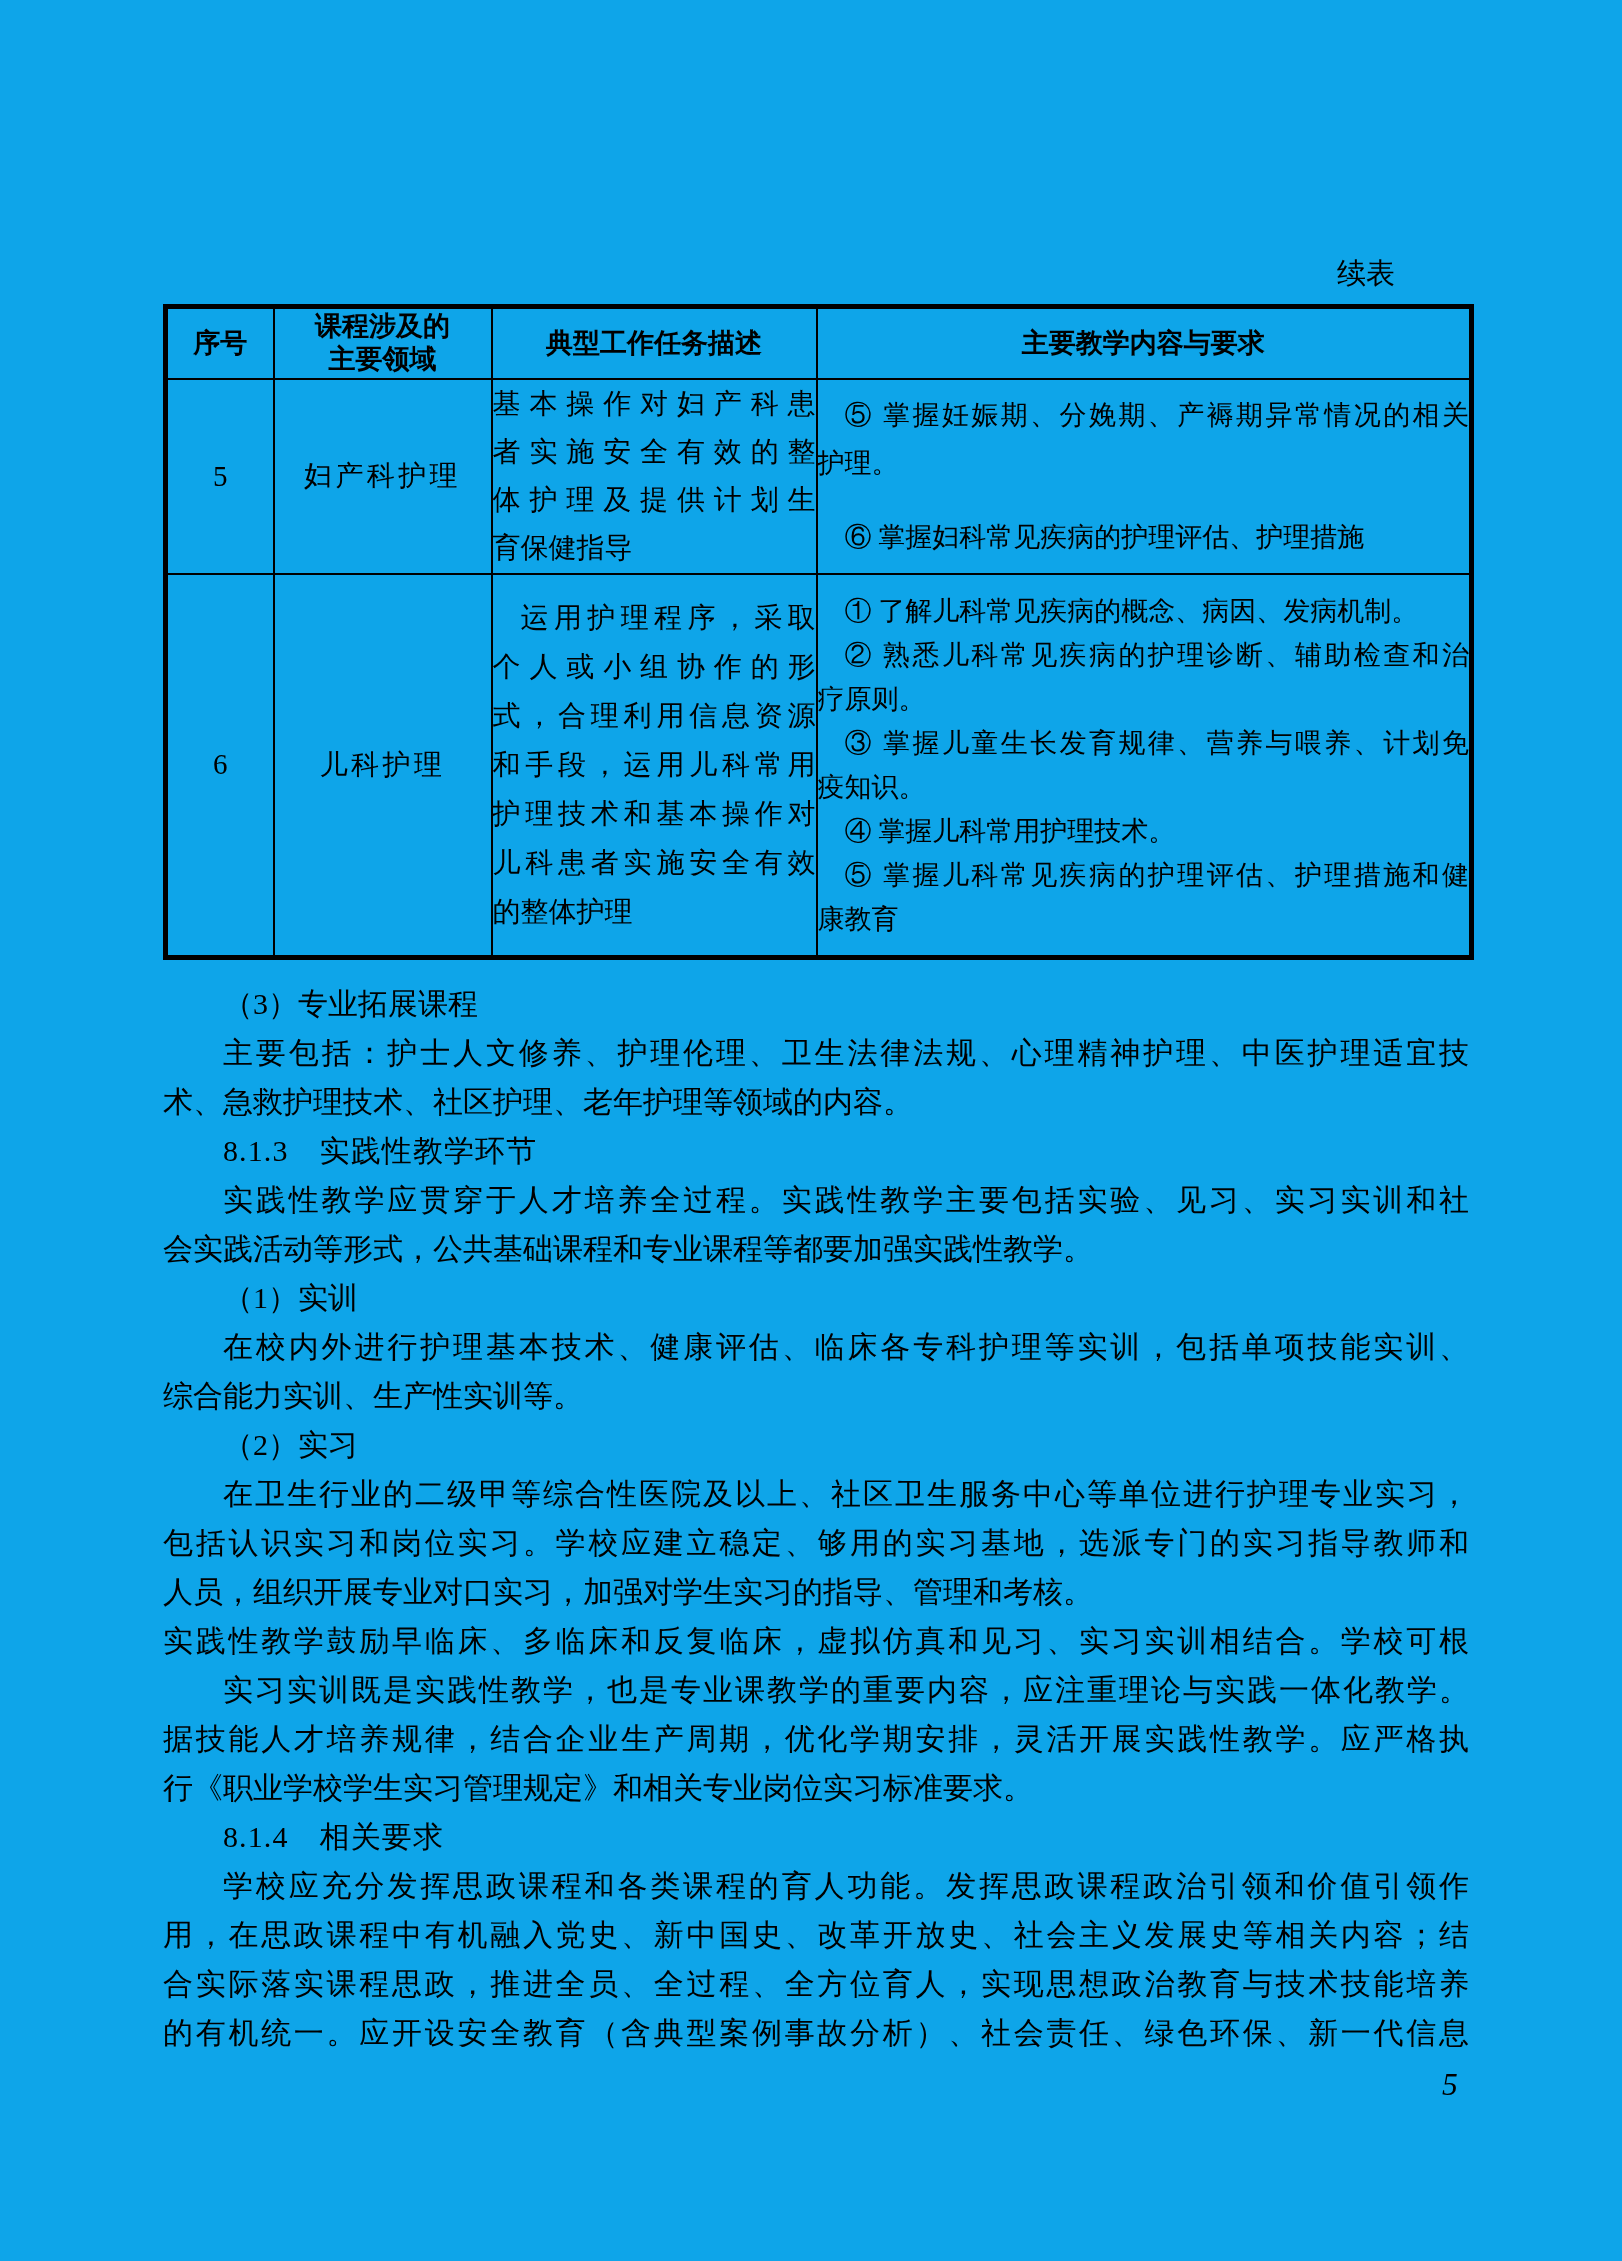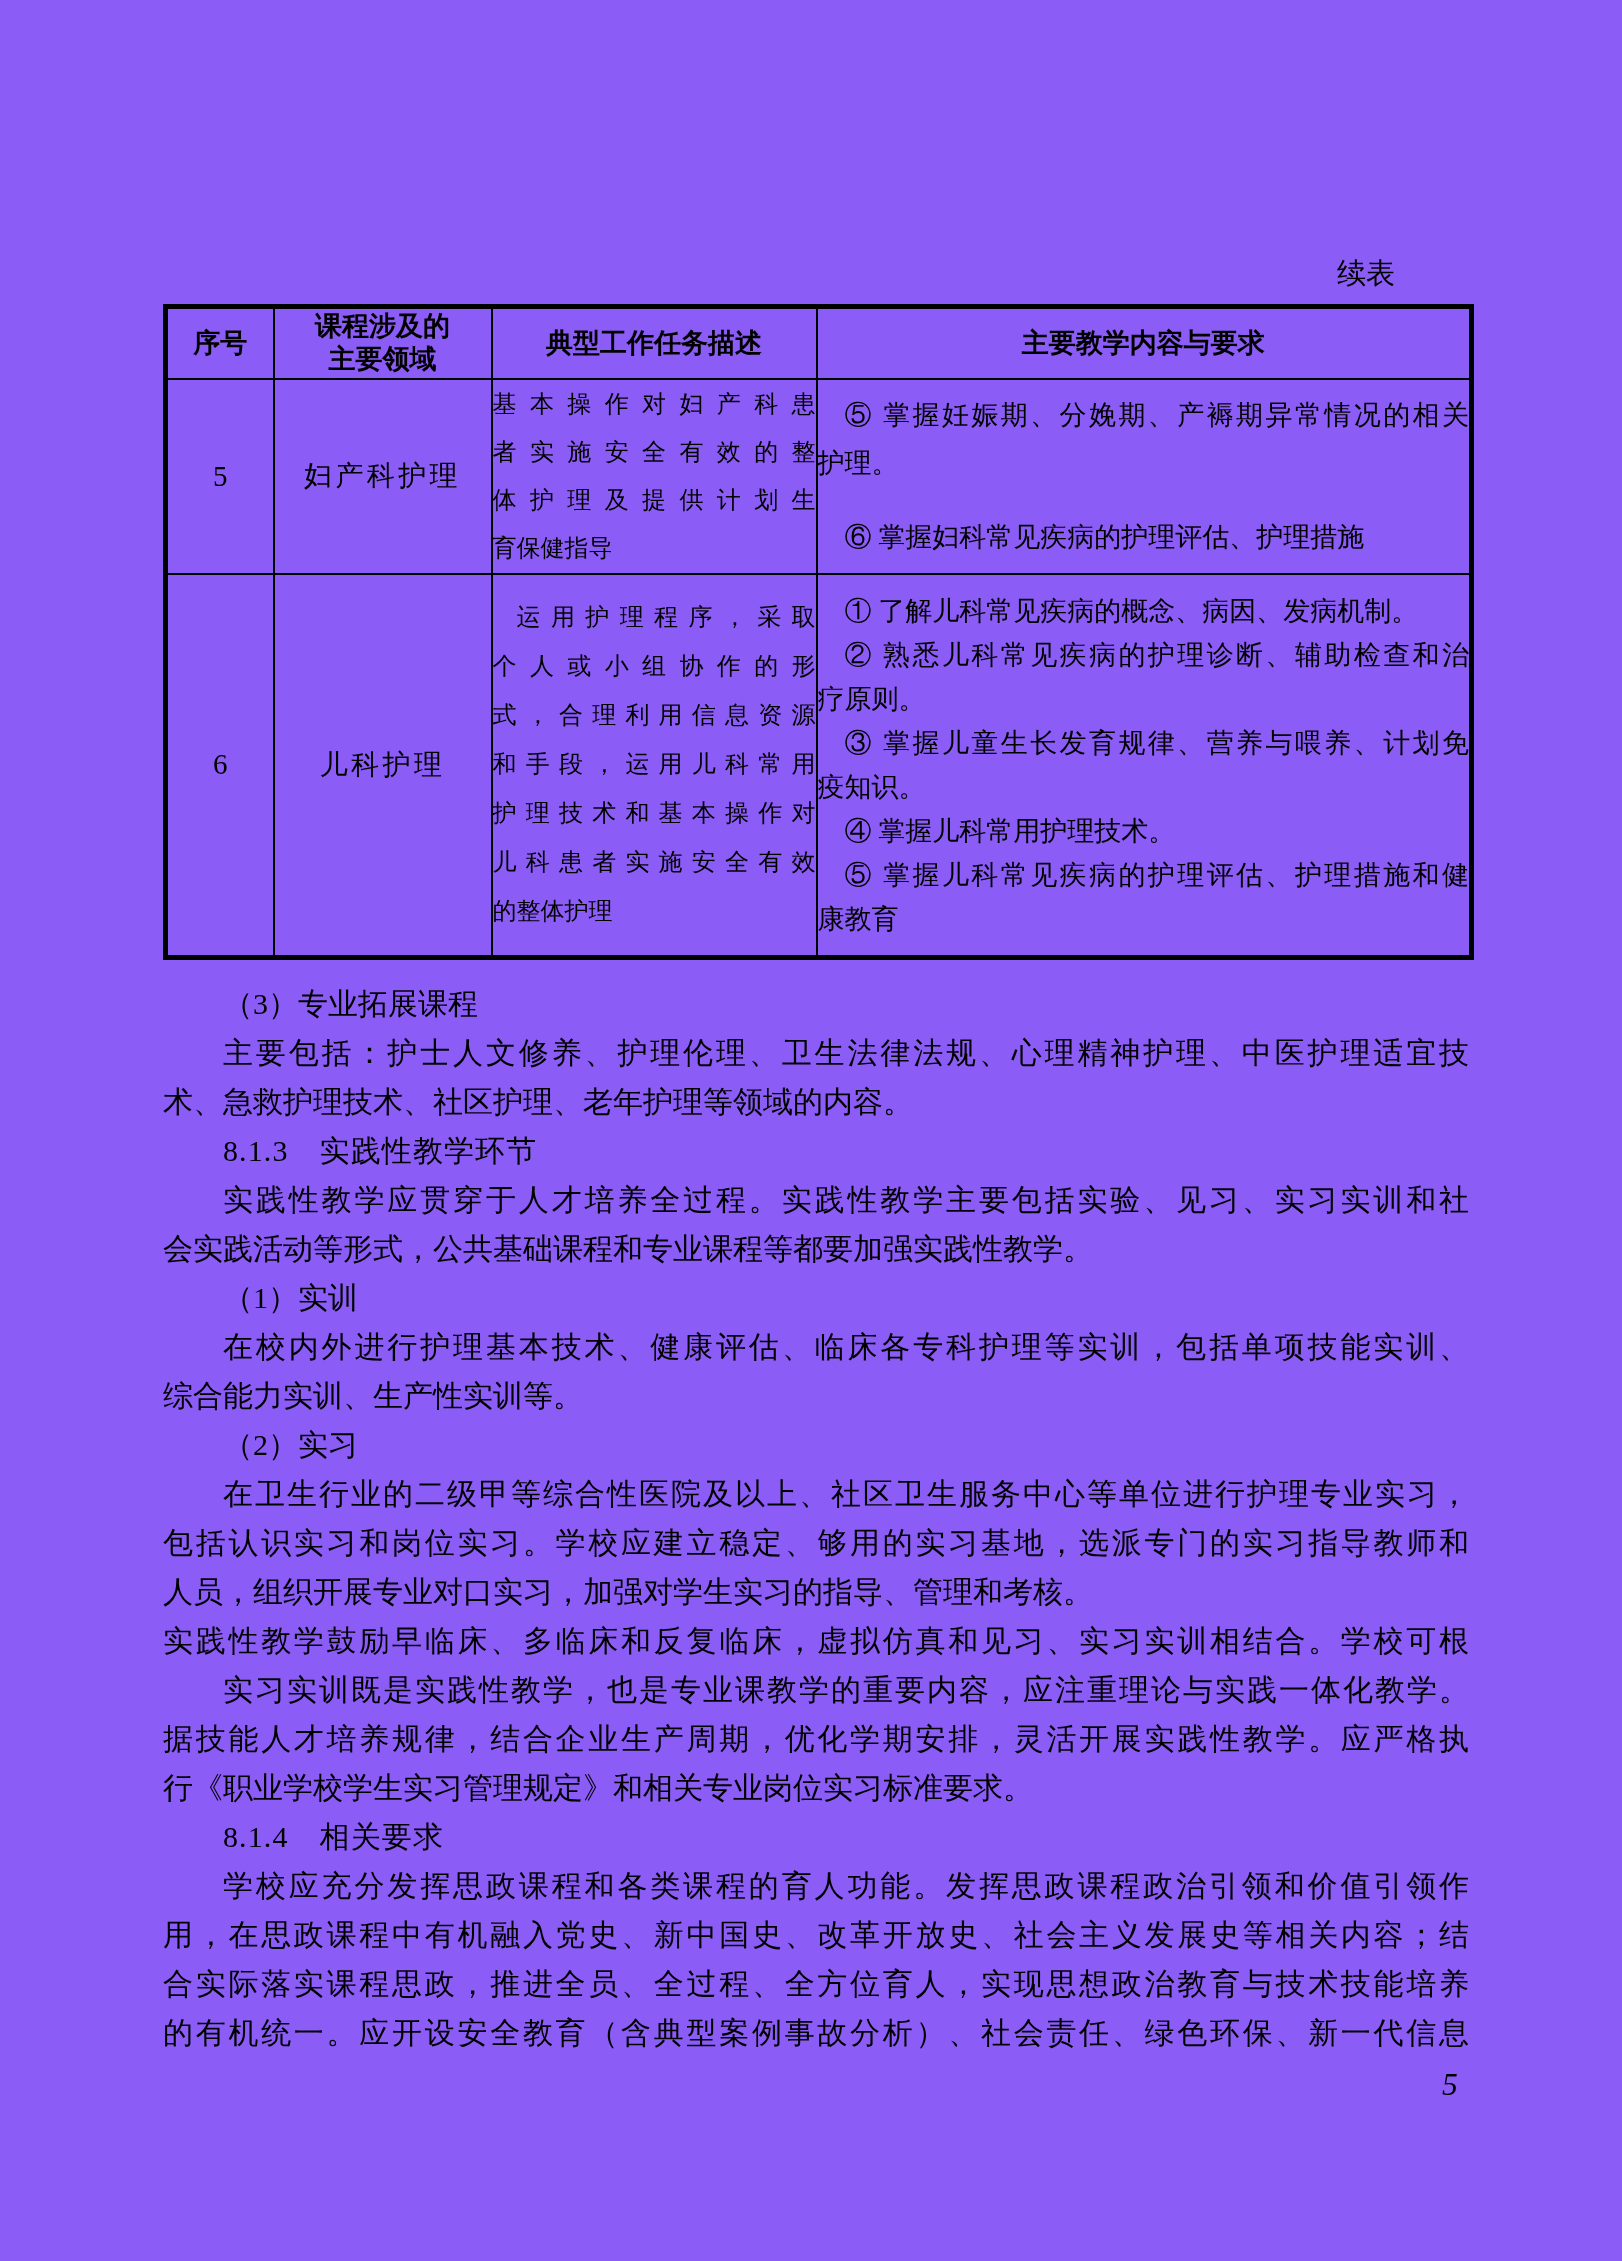--- a/index.html
+++ b/index.html
@@ -1,19 +1,19 @@
 <!DOCTYPE html>
 <html style="font-size:9px"><head>
 <meta charset="utf-8">
 <style>
   html,body{margin:0;padding:0;background:#888;}
   .page{
     position:relative;
     width:1622px;height:2261px;
-    background:#8b5cf6;
+    background:#0ea5e9;
     color:#000;
     font-family:"Liberation Serif","DejaVu Serif",serif;
     overflow:hidden;
   }
   
   .cont-label{
     position:absolute;left:163px;top:256px;width:1232px;
     text-align:right;font-size:29px;line-height:34px;
   }
   
@@ -33,21 +33,21 @@
   tr.hrow th{
     font-family:"Liberation Sans","DejaVu Sans",sans-serif;
     font-weight:bold;font-size:27px;line-height:33px;text-align:center;
   }
   tr.r5{height:195px;}
   tr.r6{height:384px;}
   td.c-no{text-align:center;font-size:29px;}
   td.c-area{text-align:center;font-size:28px;letter-spacing:3.4px;border-radius:12px;}
   td.c-task{padding:3.4px 12.4px;}
   td.c-content{padding:3.4px 14.6px;}
-  .c-task .tline{font-size:24px;}
+  .c-task .tline{font-size:28px;}
   .c-content .tline{font-size:27px;}
   tr.r5 .tline{line-height:48px;}
   tr.r6 .c-task .tline{line-height:49px;font-family:Liberation Serif, serif;}
   tr.r6 .c-content .tline{line-height:44px;}
   tr.r5 .item + .item{margin-top:26px;}
   .item .tline:first-child{text-indent:1em;}
   
   .tline{white-space:normal;}
   .tline.fill{
     text-align:justify;

